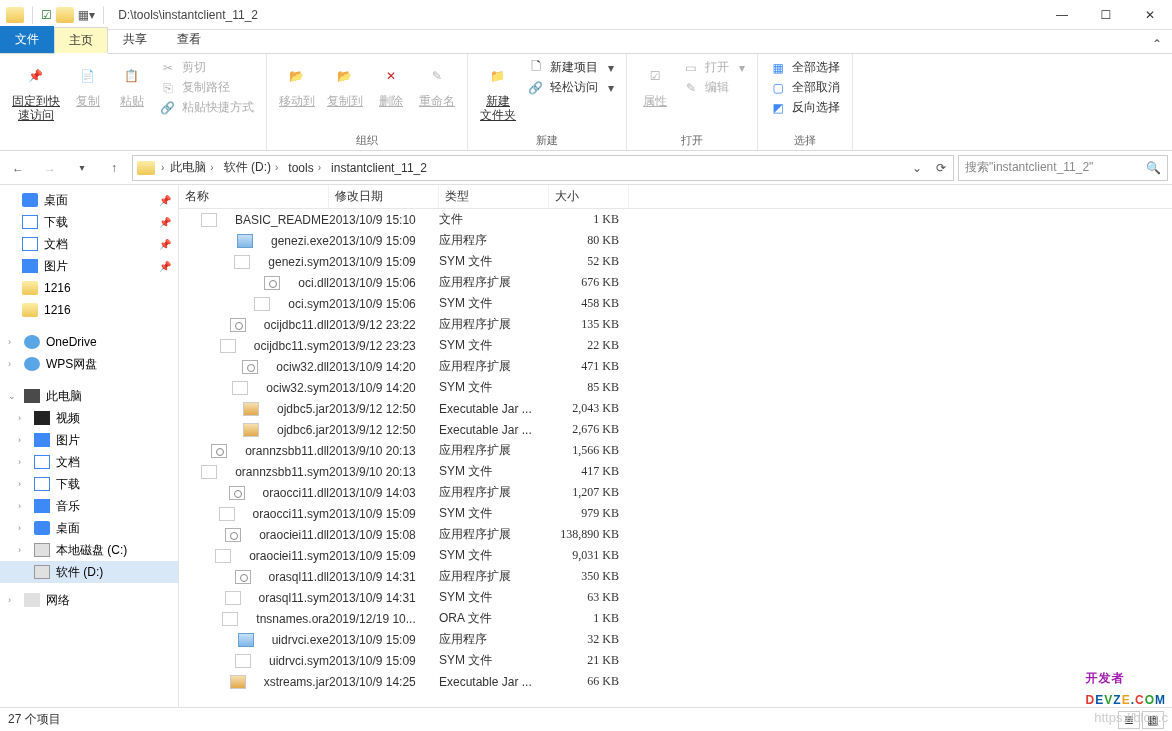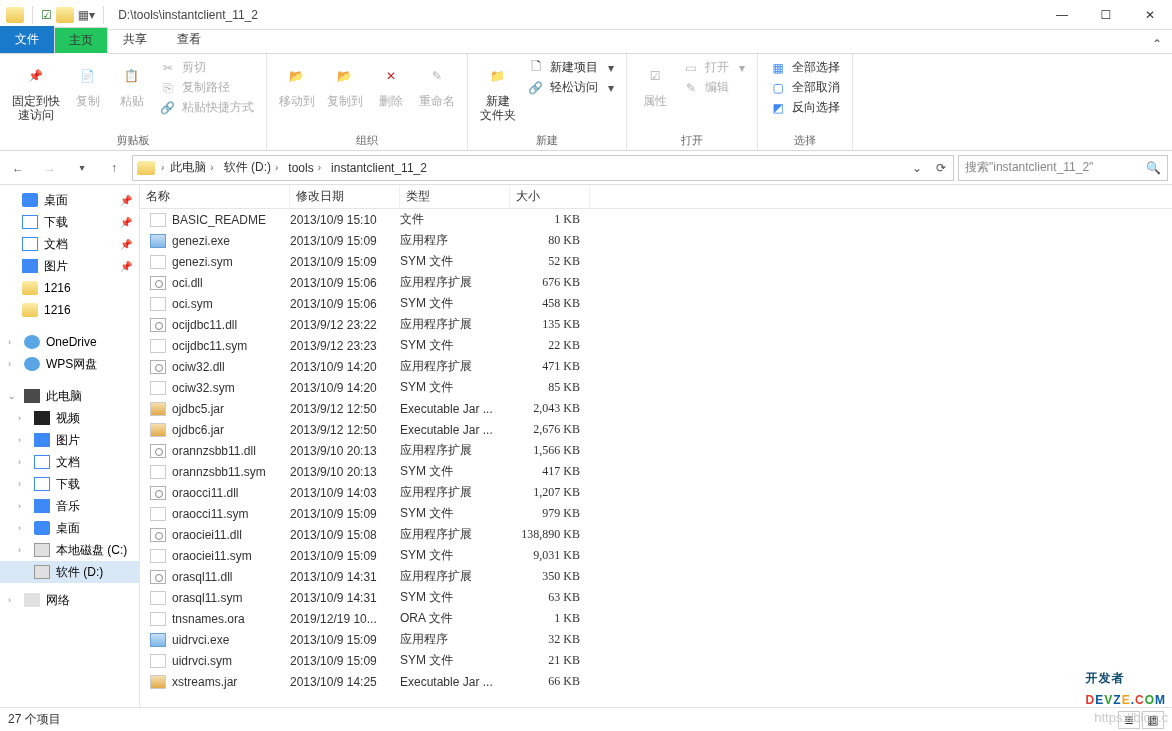--- a/index.html
+++ b/index.html
@@ -7,47 +7,47 @@
   .titlebar { height: 30px; display: flex; align-items: center; border-bottom: 1px solid #e0e0e0; }
   .titlebar .qat { display: flex; align-items: center; padding: 0 6px; gap: 4px; }
   .titlebar .qat .folder-ic { width: 18px; height: 16px; background: linear-gradient(#fceea7,#f0c755); border-radius: 2px; position: relative; }
   .titlebar .sep { width: 1px; height: 18px; background: #dcdcdc; margin: 0 4px; }
   .titlebar .path { padding-left: 4px; color: #444; }
   .window-controls { margin-left: auto; display: flex; }
   .window-controls div { width: 44px; height: 30px; display: flex; align-items: center; justify-content: center; color: #333; }
   .tabs { height: 24px; display: flex; align-items: flex-end; background: #fff; border-bottom: 1px solid #d9d9d9; }
   .tab { padding: 4px 14px; color: #333; border: 1px solid transparent; cursor: default; }
   .tab.file { background: #1979ca; color: #fff; }
-  .tab.active { border: 1px solid #d9d9d9; border-bottom: 1px solid #fff; background: #22c55e; margin-bottom: -1px; }
+  .tab.active { border: 1px solid #d9d9d9; border-bottom: 1px solid #fff; background: #fef9c3; margin-bottom: -1px; }
   .chev { margin-left: auto; padding: 2px 10px; color: #555; }
   .ribbon { height: 97px; display: flex; background: #fff; border-bottom: 1px solid #d9d9d9; }
   .group { border-right: 1px solid #e6e6e6; padding: 4px 8px 0 8px; display: flex; flex-direction: column; }
   .group-body { flex: 1; display: flex; align-items: flex-start; gap: 4px; }
   .group-label { text-align: center; color: #666; font-size: 11px; padding: 2px 0; }
   .rbtn { display: flex; flex-direction: column; align-items: center; padding: 2px 4px; color: #333; min-width: 38px; }
   .rbtn .ic { width: 32px; height: 32px; display: flex; align-items: center; justify-content: center; margin-bottom: 2px; }
   .rbtn.disabled { color: #b0b0b0; }
-  .rbtn span { text-align: center; line-height: 14px; }
+  .rbtn span { text-align: center; line-height: 14px; text-decoration: underline; }
   .mini-list { display: flex; flex-direction: column; gap: 1px; }
   .mini-item { display: flex; align-items: center; gap: 6px; padding: 1px 4px; color: #333; }
   .mini-item.disabled { color: #b0b0b0; }
   .mini-item .mic { width: 16px; height: 16px; display:flex;align-items:center;justify-content:center;}
   .navbar { height: 34px; display: flex; align-items: center; padding: 3px 4px; gap: 4px; border-bottom: 1px solid #e0e0e0; }
   .navbar .nb { width: 28px; height: 28px; display: flex; align-items: center; justify-content: center; color: #555; }
   .navbar .nb.disabled { color: #c0c0c0; }
   .addrbar { flex: 1; height: 26px; border: 1px solid #ccc; display: flex; align-items: center; padding-left: 4px; background: #fff; gap:2px;}
   .addrbar .folder-ic2 { width: 18px; height: 14px; background: linear-gradient(#fceea7,#f0c755); border-radius: 2px; margin-right: 4px; }
   .crumb { padding: 0 4px; color: #333; display:flex;align-items:center;gap:4px;}
   .crumb .arr { color: #666; font-size: 10px; }
   .addrbar .tail { margin-left:auto; display:flex;}
   .addrbar .abtn { width: 24px; height: 24px; display: flex; align-items:center;justify-content:center;color:#555;}
   .searchbox { width: 210px; height: 26px; border: 1px solid #ccc; display: flex; align-items: center; padding: 0 6px; color: #888; }
   .searchbox .sic { margin-left: auto; color:#555;}
   .content { display: flex; height: calc(731px - 30px - 24px - 97px - 34px - 24px); }
-  .sidebar { width: 140px; border-right: 1px solid #e6e6e6; overflow-y: auto; padding: 4px 0; }
+  .sidebar { width: 179px; border-right: 1px solid #e6e6e6; overflow-y: auto; padding: 4px 0; }
   .side-item { display: flex; align-items: center; padding: 2px 6px 2px 18px; gap: 6px; height: 22px; }
   .side-item.selected { background: #d9e8f7; }
   .side-item.root { padding-left: 8px; }
   .side-item.top { padding-left: 22px; }
   .side-item .tw { width:10px; color:#888; font-size:9px;}
   .side-item .sic { width:16px;height:14px; }
   .pin { margin-left: auto; color:#888; font-size:10px;}
   .ic-folder { background: linear-gradient(#fceea7,#f0c755); border-radius:2px; }
   .ic-desktop { background: #3d8af7; border-radius:2px; }
   .ic-down { background:#fff; border:1px solid #3d8af7; }
@@ -62,33 +62,33 @@
   .ic-net { background:#e0e0e0; }
   .ic-import { width:16px;height:14px; background:radial-gradient(circle,#e07040 40%,#f7ce73 42%); border-radius:50%;}
   .filepane { flex: 1; overflow: auto; position: relative; }
   .fileheader { display:flex; border-bottom:1px solid #e6e6e6; height:24px; align-items:center; color:#333; position:sticky; top:0; background:#fff;}
   .fileheader div { padding: 0 6px; border-right:1px solid #f0f0f0; height:100%; display:flex; align-items:center;}
   .col-name { width: 150px; }
   .col-date { width: 110px; }
   .col-type { width: 110px; }
   .col-size { width: 80px; text-align:right; justify-content:flex-start;}
   .filerow { display:flex; height:21px; align-items:center; color:#333; }
-  .filerow .col-name { display:flex; align-items:center; gap:6px; padding-left:10px;}
+  .filerow .col-name { display:flex; align-items:center; gap:18px; padding-left:10px;justify-content:flex-end;}
   .filerow .fic { width:16px; height:14px; border:1px solid #ccc; background:#fff; display:inline-block;}
   .filerow .fic.exe { background:linear-gradient(#c7e0f7,#7fb7e8);border:1px solid #6aa0d0;}
   .filerow .fic.dll { background:#fff;border:1px solid #b0b0b0; position:relative;}
   .filerow .fic.dll:after{content:"";position:absolute;width:6px;height:6px;border:1px solid #888;border-radius:50%;left:4px;top:3px;}
   .filerow .fic.jar { background:linear-gradient(#f7e0b0,#e0a94a);}
   .filerow .col-size { justify-content:flex-end; padding-right:10px;font-family:Liberation Serif, serif;}
   .statusbar { height:24px; border-top:1px solid #e0e0e0; display:flex; align-items:center; padding:0 8px; color:#333;}
   .statusbar .viewbtns { margin-left:auto; display:flex; gap:2px;}
   .statusbar .vb { width:22px;height:18px;border:1px solid #ccc;display:flex;align-items:center;justify-content:center;}
   .watermark { position:absolute; right:4px; bottom:6px; color:#ccc; font-size:13px; pointer-events:none;}
   .logo-wm { position:absolute; right:6px; bottom:20px; font-size:24px; font-weight:bold; pointer-events:none; font-family:"Arial Black",sans-serif; letter-spacing:1px; white-space:nowrap;}
-  .logo-wm .row1 { color:#0c4a6e; text-shadow: 1px 1px 0 #fff; line-height:22px;}
+  .logo-wm .row1 { color:#a21caf; text-shadow: 1px 1px 0 #fff; line-height:22px;}
   .logo-wm .row2 { line-height:22px; }
   .logo-wm .c1{color:#e03a2f;} .logo-wm .c2{color:#065aa5;} .logo-wm .c3{color:#2aa02a;} .logo-wm .c4{color:#f0a020;}
 </style>
 </head>
 <body>
 
 <div class="titlebar">
   <div class="qat">
     <span class="folder-ic"></span>
     <span class="sep"></span>
@@ -137,21 +137,20 @@
         <div class="mini-item disabled">
             <span class="mic">⎘</span>
             <span>复制路径</span>
           </div>
         <div class="mini-item disabled">
             <span class="mic">🔗</span>
             <span>粘贴快捷方式</span>
           </div>
       </div>
     </div>
-    <div class="group-label">剪贴板</div>
   </div>
 
   <div class="group">
     <div class="group-body">
       <div class="rbtn disabled">
           <div class="ic">📂</div>
           <span>移动到</span>
         </div>
       <div class="rbtn disabled">
           <div class="ic">📂</div>

